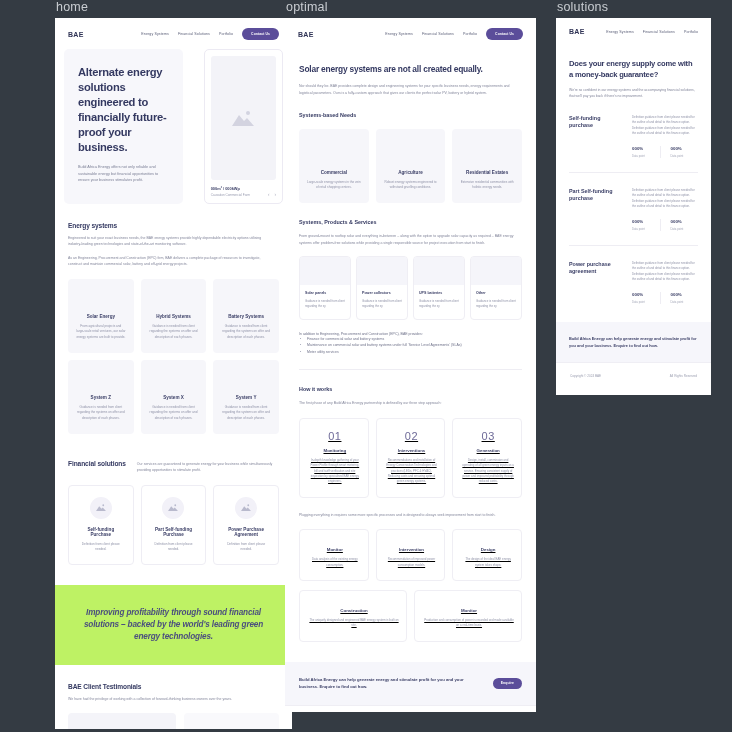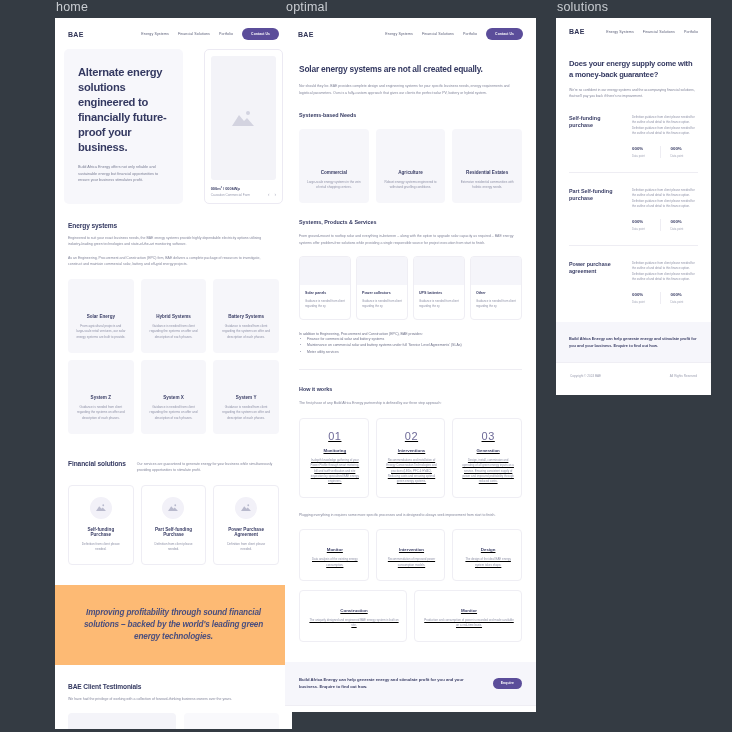--- a/index.html
+++ b/index.html
@@ -78,21 +78,21 @@
   .card-p { font-size:3.1px; line-height:1.85; color:#9093a8; margin-top:5px; }
 
   .fin-head { display:flex; gap:11px; align-items:flex-start; margin-top:8px; }
   .fin-head .sect-h { white-space:nowrap; }
   .fin-head .sect-p { margin-top:1px; }
   .card-o { background:#fff; border:1px solid #eeedf4; border-radius:4px;
             padding:11px 8px; text-align:center; }
   .circ { width:22px; height:22px; border-radius:50%; background:#f2f1f8;
           margin:0 auto 8px auto; display:flex; align-items:center; justify-content:center; }
 
-  .quote-band { background:#fdba74; margin-top:20px; padding:22px 24px; text-align:center; }
+  .quote-band { background:#bef264; margin-top:20px; padding:22px 24px; text-align:center; }
   .quote-t { font-size:8.2px; line-height:1.45; font-style:italic; font-weight:700;
              color:#4b4f7e; letter-spacing:-.15px; }
 
   .testi-grid { display:flex; gap:8px; margin-top:11px; }
   .testi-img { width:108px; height:62px; background:#f4f4f9; border-radius:4px;
                display:flex; align-items:center; justify-content:center; }
   .testi-card { flex:1; background:#f9f9fc; border-radius:4px; padding:12px 10px;
                 display:flex; flex-direction:column; justify-content:flex-end; }
 
   

